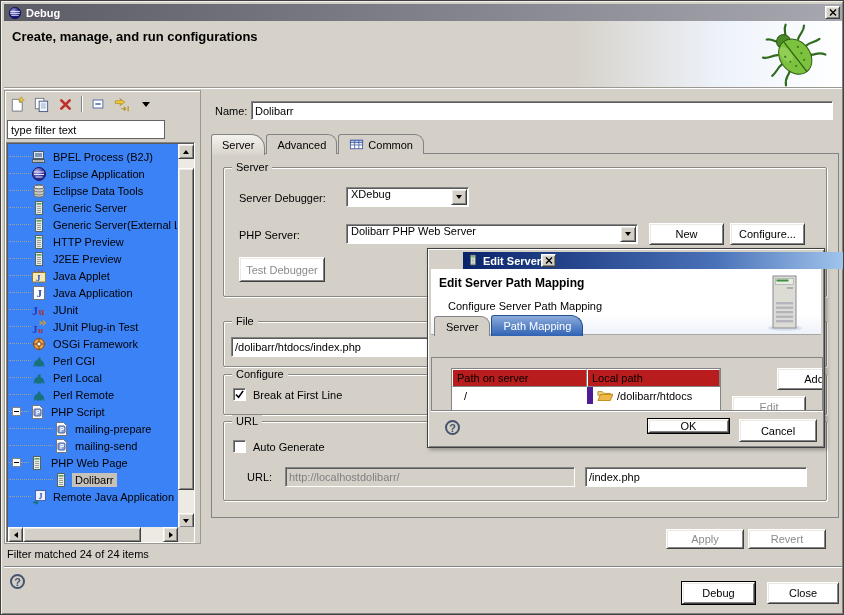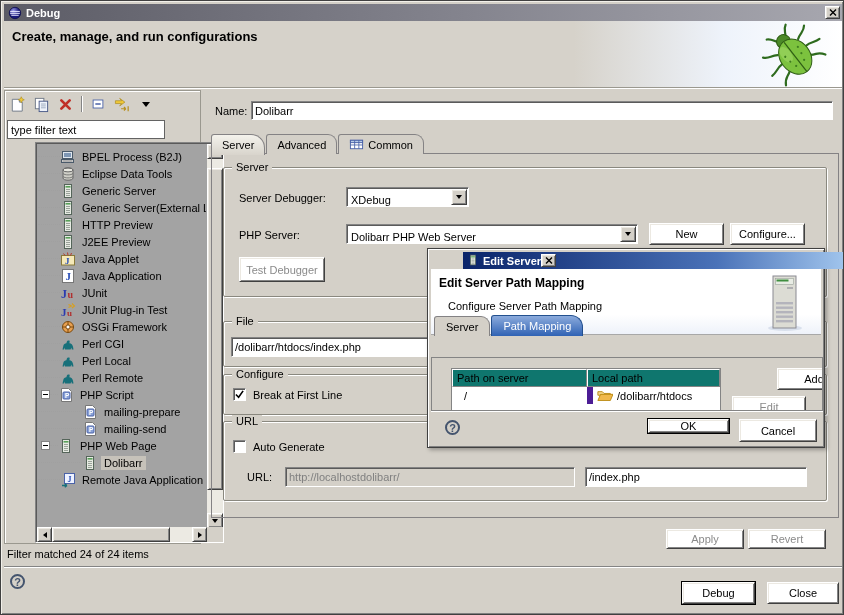--- a/index.html
+++ b/index.html
@@ -40,43 +40,43 @@
   }
   .btn.default{box-shadow:0 0 0 1px #000, inset 1px 1px 0 #ece9e2, inset -1px -1px 0 #848484;}
   .btn.disabled{color:#8a8a8a;text-shadow:1px 1px 0 #fff;}
   .input{
     background:#fff;border:1px solid;border-color:#848484 #fff #fff #848484;
     box-shadow:inset 1px 1px 0 #5a5a5a;
     font-family:"Liberation Sans",sans-serif;font-size:11px;padding:1px 3px;color:#000;
   }
   .input.disabled{background:#d4d0c8;color:#808080;}
   .combo{background:#fff;border:1px solid;border-color:#848484 #fff #fff #848484;
-    box-shadow:inset 1px 1px 0 #5a5a5a;display:flex;align-items:flex-end;}
+    box-shadow:inset 1px 1px 0 #5a5a5a;display:flex;align-items:flex-start;}
   .combo .cval{flex:1;padding-left:4px;white-space:nowrap;overflow:hidden;}
   .combo .cbtn{width:16px;align-self:stretch;margin:1px;background:#d4d0c8;
     border:1px solid;border-color:#fff #404040 #404040 #fff;
     box-shadow:inset 1px 1px 0 #ece9e2, inset -1px -1px 0 #848484;
     display:flex;align-items:center;justify-content:center;}
   .tri-down{width:0;height:0;border-left:3.5px solid transparent;border-right:3.5px solid transparent;border-top:4px solid #000;}
   .tri-up{width:0;height:0;border-left:3.5px solid transparent;border-right:3.5px solid transparent;border-bottom:4px solid #000;}
   .tri-left{width:0;height:0;border-top:3.5px solid transparent;border-bottom:3.5px solid transparent;border-right:4px solid #000;}
   .tri-right{width:0;height:0;border-top:3.5px solid transparent;border-bottom:3.5px solid transparent;border-left:4px solid #000;}
   .group{border:1px solid #8a887f;border-radius:2px;box-shadow:inset 1px 1px 0 #fff, 1px 1px 0 #fff;}
   .legend{position:absolute;top:-7px;left:8px;background:#d4d0c8;padding:0 4px;}
   .checkbox{width:13px;height:13px;background:#fff;border:1px solid;border-color:#848484 #fff #fff #848484;
     box-shadow:inset 1px 1px 0 #5a5a5a;display:flex;align-items:center;justify-content:center;}
   .helpicon{width:15px;height:15px;border:2px solid #44546e;border-radius:50%;color:#44546e;
     font-weight:bold;font-size:11px;display:flex;align-items:center;justify-content:center;background:transparent;}
   
   .leftframe{left:3px;top:89px;width:197px;height:454px;border:1px solid #9a988f;box-shadow:inset 1px 1px 0 #fff;}
   .toolbar{left:6px;top:92px;height:22px;display:flex;align-items:center;gap:4px;}
   .tool-btn{width:20px;height:20px;display:flex;align-items:center;justify-content:center;}
   .tool-sep{width:1px;height:16px;background:#848484;box-shadow:1px 0 0 #fff;margin:0 2px;}
-  .treebox{left:5px;top:141px;width:189px;height:401px;background:#a3a3a3;
-    border:1px solid;border-color:#848484 #fff #fff #848484;box-shadow:inset 1px 1px 0 #5a5a5a;margin-left:29px;}
+  .treebox{left:5px;top:141px;width:189px;height:401px;background:#3b82f6;
+    border:1px solid;border-color:#848484 #fff #fff #848484;box-shadow:inset 1px 1px 0 #5a5a5a;}
   .tree-rows{position:absolute;left:2px;top:5px;right:17px;}
   .tree-row{display:flex;align-items:center;height:17px;white-space:nowrap;overflow:hidden;}
   .stub{height:1px;border-bottom:1px dotted #a0a0a0;flex:none;}
   .expander{width:9px;height:9px;background:#fff;border:1px solid #848484;flex:none;
     display:flex;align-items:center;justify-content:center;margin:0 0 0 0;}
   .expander:before{content:"";width:5px;height:1px;background:#000;}
   .tree-icon{width:16px;height:16px;flex:none;margin-right:3px;}
   .tree-icon svg{width:16px;height:16px;display:block;}
   .tree-label{padding:1px 3px;}
   .tree-label.selected{background:#c6c2ba;}
@@ -116,21 +116,21 @@
     border-bottom:1px solid #a8a8a8;}
   .dheading{left:8px;top:7px;font-size:12px;font-weight:bold;}
   .dsub{left:17px;top:31px;}
   .dtabs{left:6px;top:65px;height:22px;display:flex;align-items:flex-end;}
   .dtab{height:20px;display:flex;align-items:center;padding:0 11px;background:#d4d0c8;
     border:1px solid #848284;border-bottom:none;border-radius:3px 9px 0 0;margin-right:1px;}
   .dtab.active{height:21px;background:linear-gradient(#8cabdc,#2f62b4);color:#fff;border-color:#23508f;border-radius:3px 12px 0 0;}
   .dcontent{left:3px;top:108px;width:392px;height:53px;border:1px solid #848484;border-bottom:none;overflow:hidden;background:#d4d0c8;}
   .pmtable{position:absolute;left:19px;top:10px;width:270px;border:1px solid #848484;background:#fff;}
   .pmhead{display:flex;height:18px;}
-  .pmhead .hcell{background:#0f766e;border:1px solid;border-color:#fff #848484 #848484 #fff;
+  .pmhead .hcell{background:#b91c1c;border:1px solid;border-color:#fff #848484 #848484 #fff;
     display:flex;align-items:center;padding:0 4px;}
   .pmrow{display:flex;height:17px;background:#fff;}
   .pmrow .cell{display:flex;align-items:center;padding:0 4px;overflow:hidden;white-space:nowrap;}
   .pmrow .cell+.cell{border-left:6px solid #4c1d95;}
   .pmrow .cell .ficon{width:16px;height:13px;margin-right:4px;flex:none;}
   .dbottom{left:3px;top:161px;width:392px;height:36px;background:#d4d0c8;border-top:1px solid #848484;box-shadow:inset 0 1px 0 #fff;}
 </style>
 </head>
 <body>
 
@@ -239,20 +239,36 @@
               <rect x="1.5" y="10.5" width="12" height="3" fill="#c8c8c8" stroke="#4a5a6a"></rect>
               <path d="M3 12 h9" stroke="#888" stroke-width=".7"></path>
             </svg>
           </span>
           <span class="tree-label">BPEL Process (B2J)</span>
         </div>
         <div class="tree-row">
           <span class="stub" style="width:22px"></span>
           <span class="tree-icon">
             <svg viewBox="0 0 16 16">
+              <defs>
+                <radialGradient id="sp1" cx="35%" cy="30%">
+                  <stop offset="0" stop-color="#b0b0ee"></stop>
+                  <stop offset="1" stop-color="#2a2a90"></stop>
+                </radialGradient>
+              </defs>
+              <circle cx="8" cy="8" r="6.5" fill="url(#sp1)" stroke="#1a1a60"></circle>
+              <path d="M3 6 h10 M3 8.5 h10 M4.5 11 h7" stroke="#e8e8ff" stroke-width="1" fill="none"></path>
+            </svg>
+          </span>
+          <span class="tree-label">Eclipse Application</span>
+        </div>
+        <div class="tree-row">
+          <span class="stub" style="width:22px"></span>
+          <span class="tree-icon">
+            <svg viewBox="0 0 16 16">
               <path d="M3 4 c0-1.4 2.2-2.2 5-2.2 s5 .8 5 2.2 v8 c0 1.4 -2.2 2.2 -5 2.2 s-5-.8-5-2.2z" fill="#cfcfc7" stroke="#666"></path>
               <ellipse cx="8" cy="4" rx="5" ry="1.9" fill="#e8e8e0" stroke="#666"></ellipse>
               <path d="M3 7.5 c1 .9 2.8 1.4 5 1.4 s4-.5 5-1.4 M3 10.5 c1 .9 2.8 1.4 5 1.4 s4-.5 5-1.4" fill="none" stroke="#666" stroke-width=".8"></path>
             </svg>
           </span>
           <span class="tree-label">Eclipse Data Tools</span>
         </div>
         <div class="tree-row">
           <span class="stub" style="width:22px"></span>
           <span class="tree-icon">

